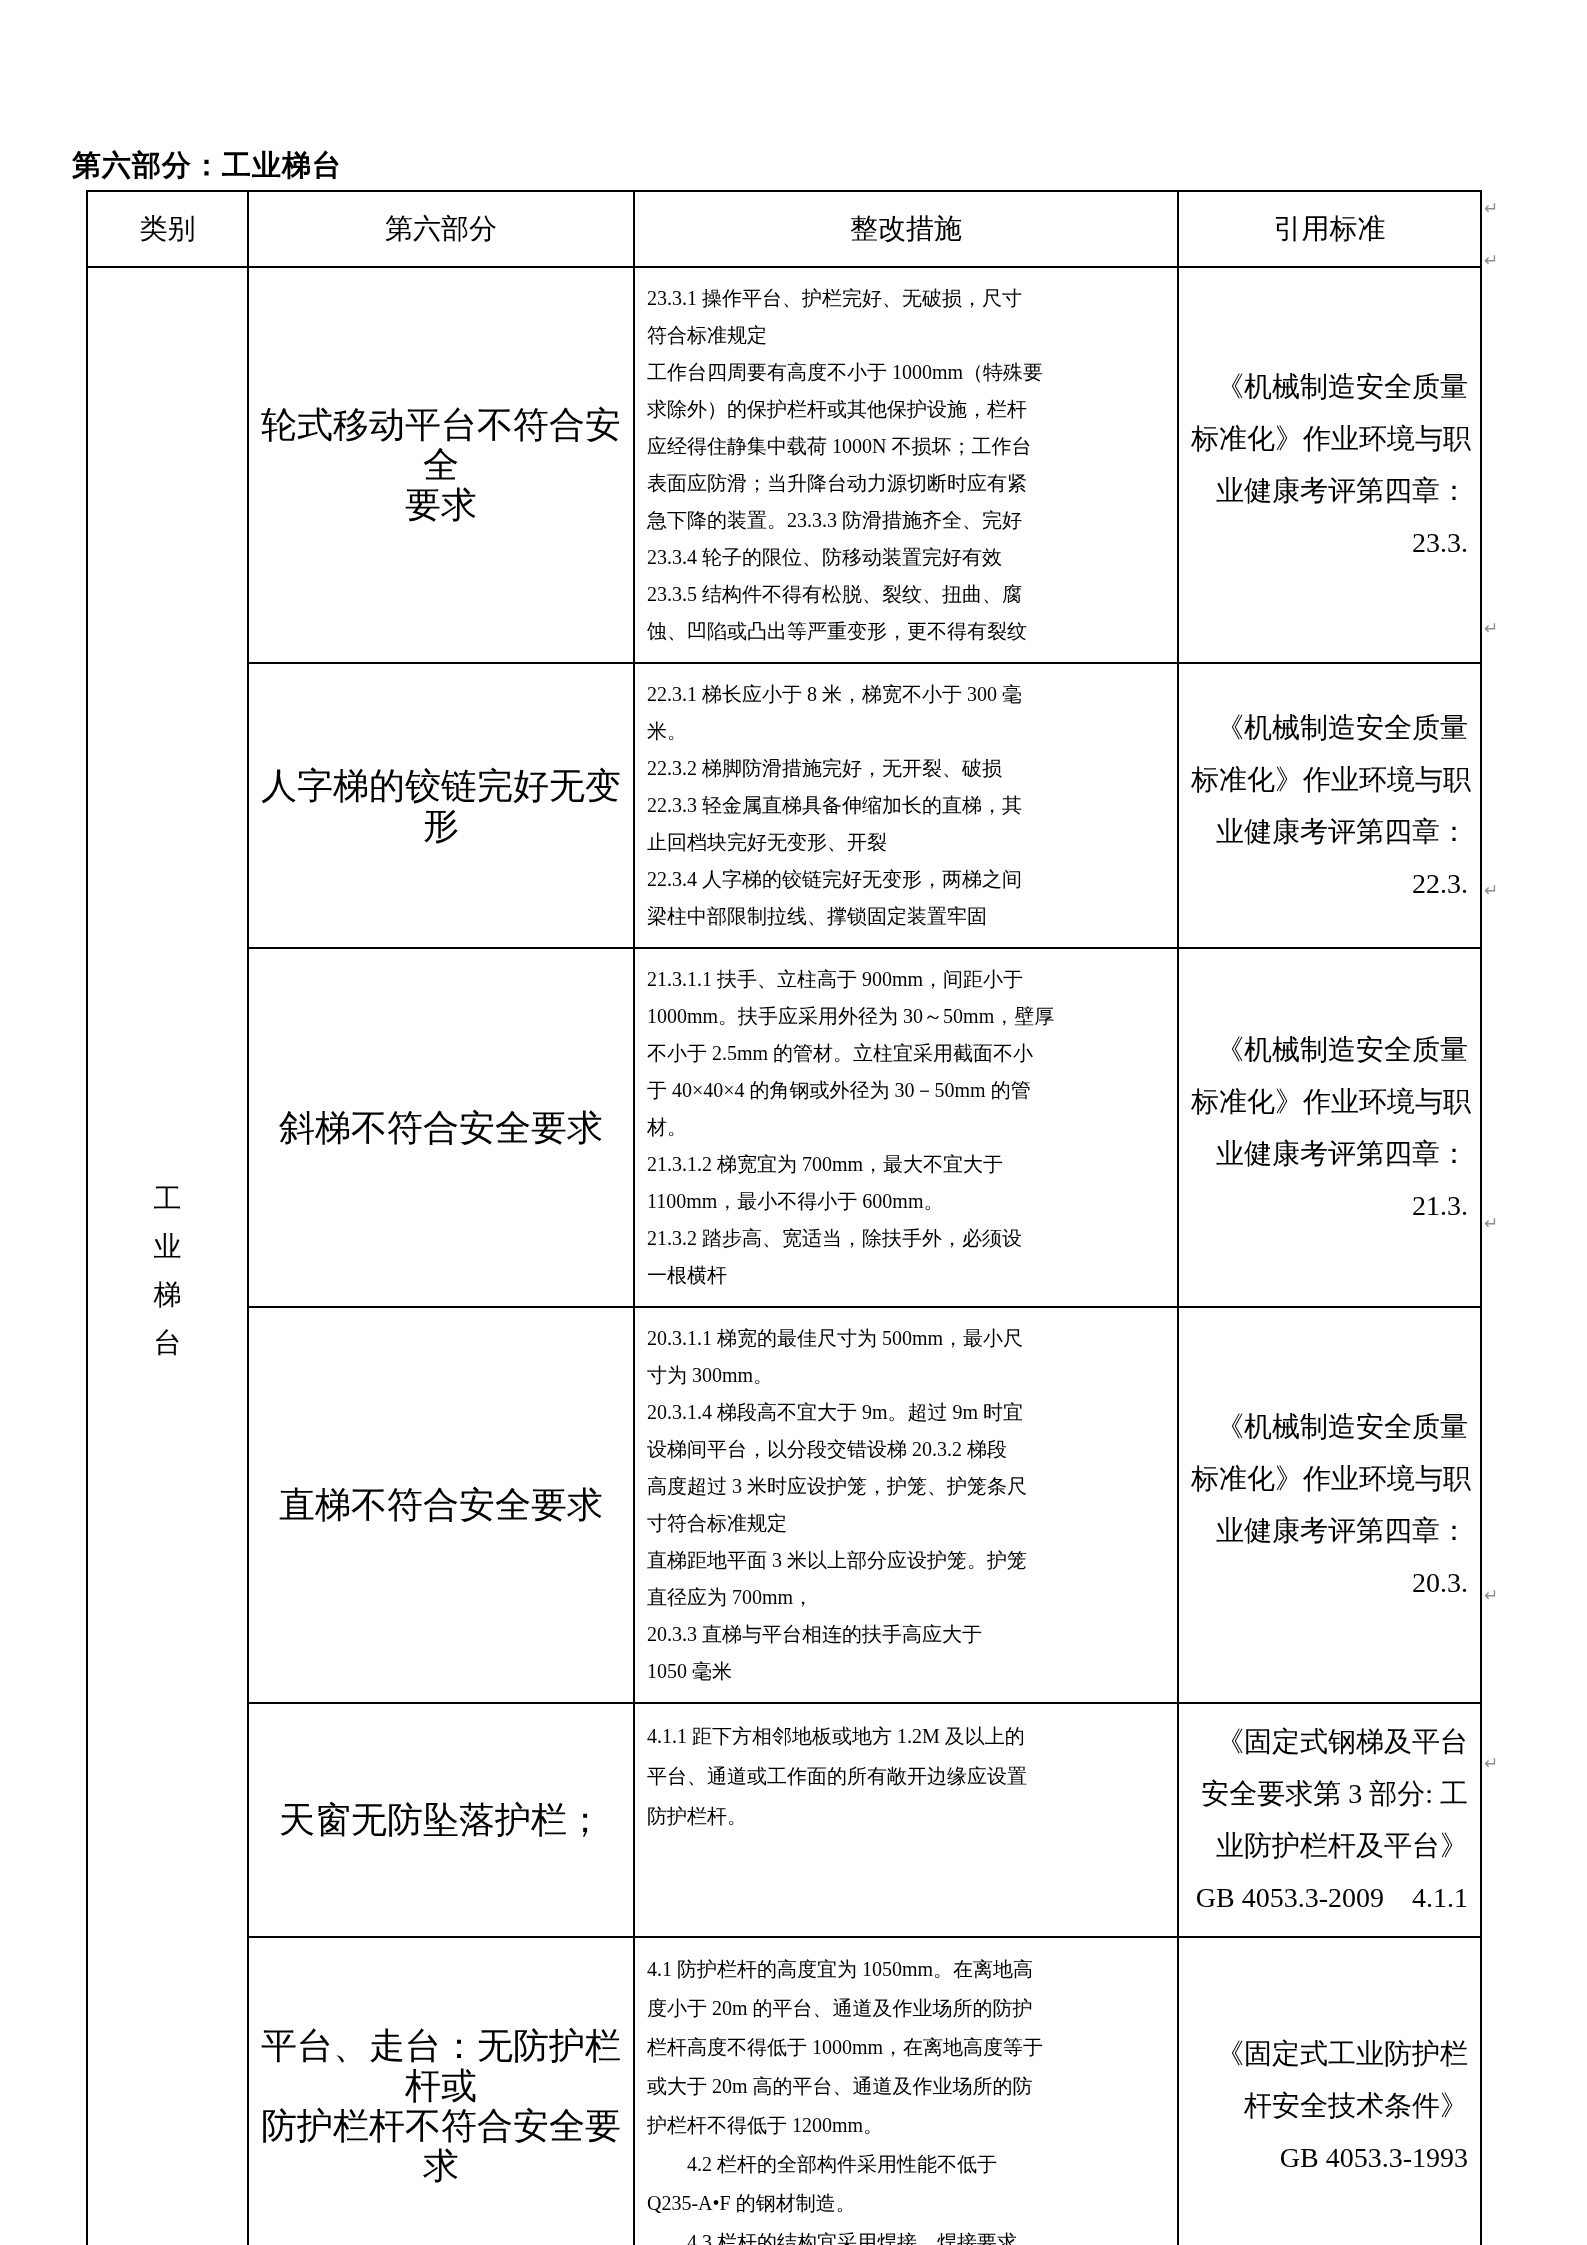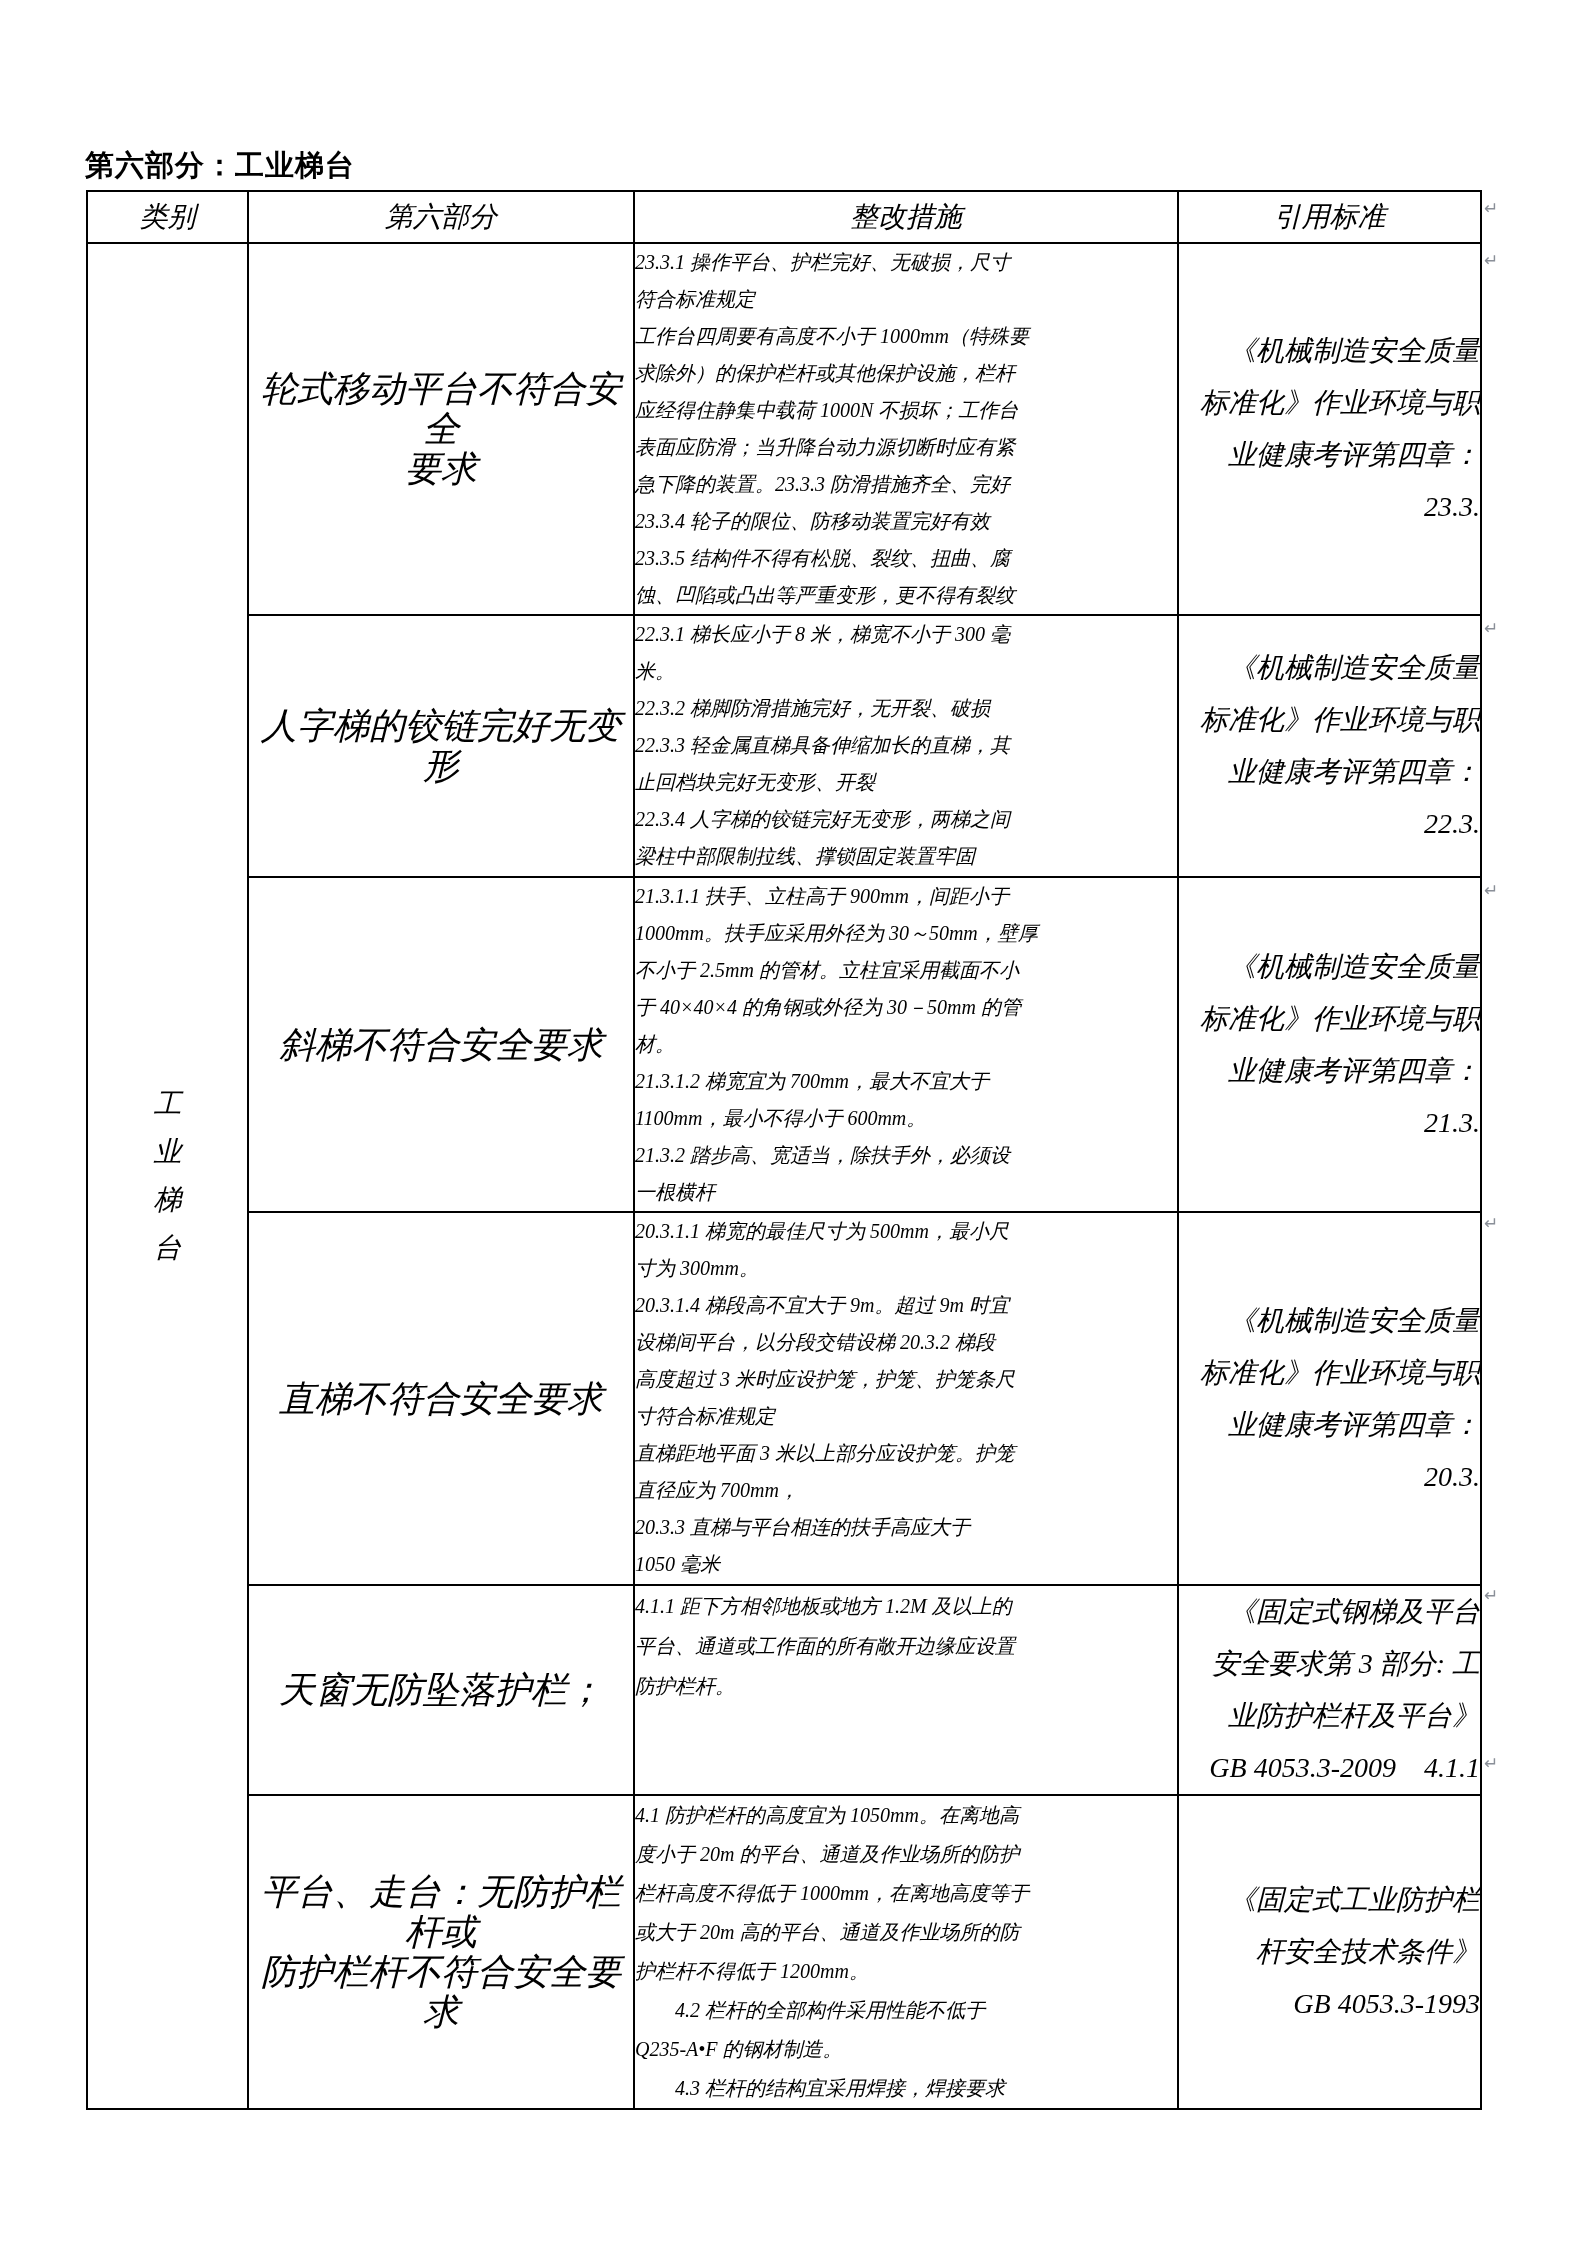--- a/index.html
+++ b/index.html
@@ -5,36 +5,35 @@
   html,body{margin:0;padding:0;background:#fff;}
   .page{
     position:relative;
     width:1587px;height:2245px;
     background:#ffffff;
     font-family:"Liberation Serif","DejaVu Serif",serif;
     color:#000;
     overflow:hidden;
   }
   .doc-title{
-    position:absolute;left:85px;top:146px;
+    position:absolute;left:72px;top:146px;
     font-size:29px;font-weight:bold;letter-spacing:1px;
     white-space:pre;
   }
   table.main{
     position:absolute;left:86px;top:190px;
     width:1394px;
     border-collapse:collapse;
     table-layout:fixed;
   }
   table.main td,table.main th{
     border:2px solid #000;
-    padding:0;
+    padding:12px;
     font-weight:normal;
     overflow:hidden;
-    font-style:italic;
   }
   th.hdr{
     font-size:28px;text-align:center;vertical-align:middle;
     height:50px;white-space:pre;
   }
   td.cat{
     text-align:center;vertical-align:middle;
     font-size:28px;line-height:48px;
     white-space:pre-line;
   }

